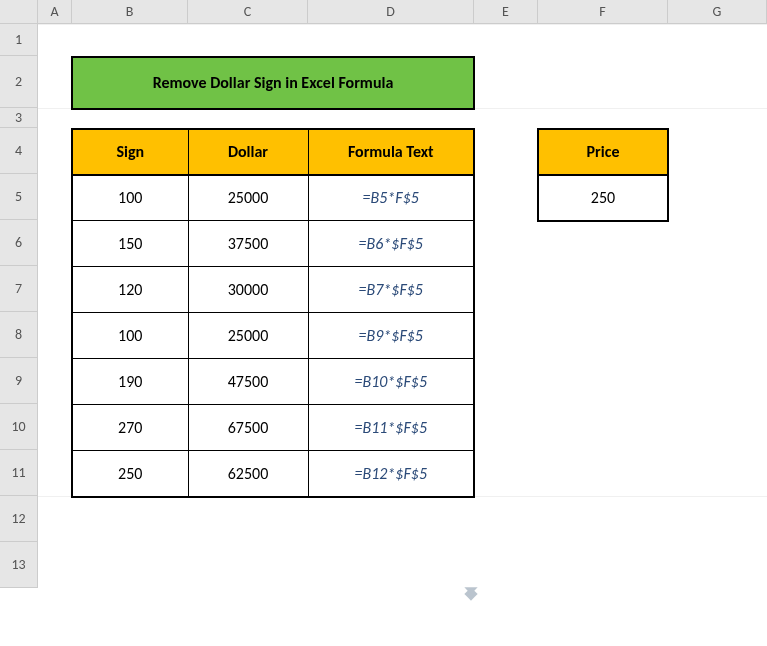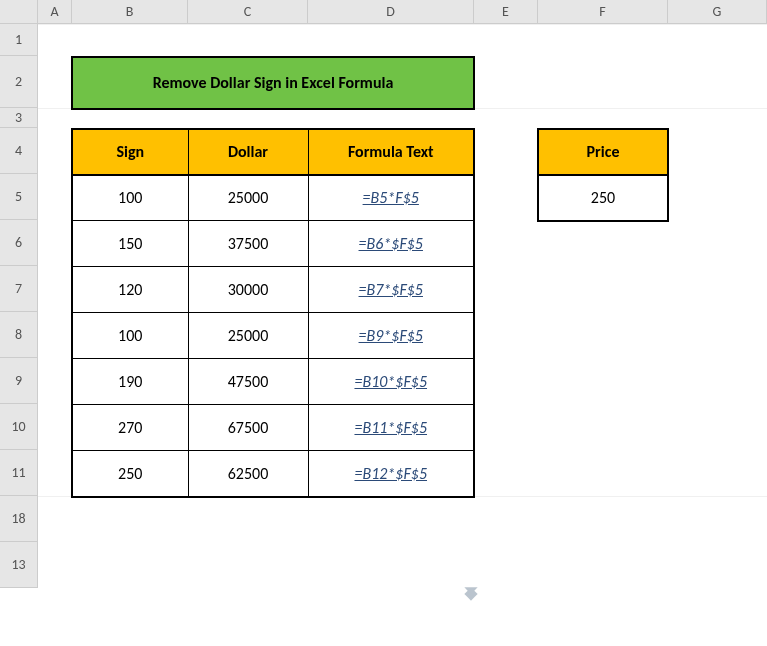--- a/index.html
+++ b/index.html
@@ -113,21 +113,21 @@
     color: #000;
   }
   .hdr.mid-r { border-right: 1px solid #000; }
   .hdr.mid-l { border-left: 1px solid #000; }
   
   .dcell {
     border: 1px solid #000;
     font-size: 16px;
   }
   .dcell.bl { border-left: 2px solid #000; }
-  .dcell.br { border-right: 2px solid #000; text-decoration: underline; }
+  .dcell.br { border-right: 2px solid #000; }
   .dcell.bb { border-bottom: 2px solid #000; }
   .fml { font-style: italic; color: #2b4a78; }
   
   .price-hdr {
     background: #ffc000;
     border: 2px solid #000;
     font-weight: bold;
     font-size: 17px;
   }
   .price-val {
@@ -176,21 +176,21 @@
     <div class="r2">2</div>
     <div class="r3">3</div>
     <div class="r4">4</div>
     <div class="r5">5</div>
     <div class="r6">6</div>
     <div class="r7">7</div>
     <div class="r8">8</div>
     <div class="r9">9</div>
     <div class="r10">10</div>
     <div class="r11">11</div>
-    <div class="r12">18</div>
+    <div class="r12">12</div>
     <div class="r13">13</div>
   </div>
 
   <div class="grid">
     <table>
       <tbody>
           <tr class="h1 faint">
             <td class="cA"></td>
             <td class="cB"></td>
             <td class="cC"></td>

